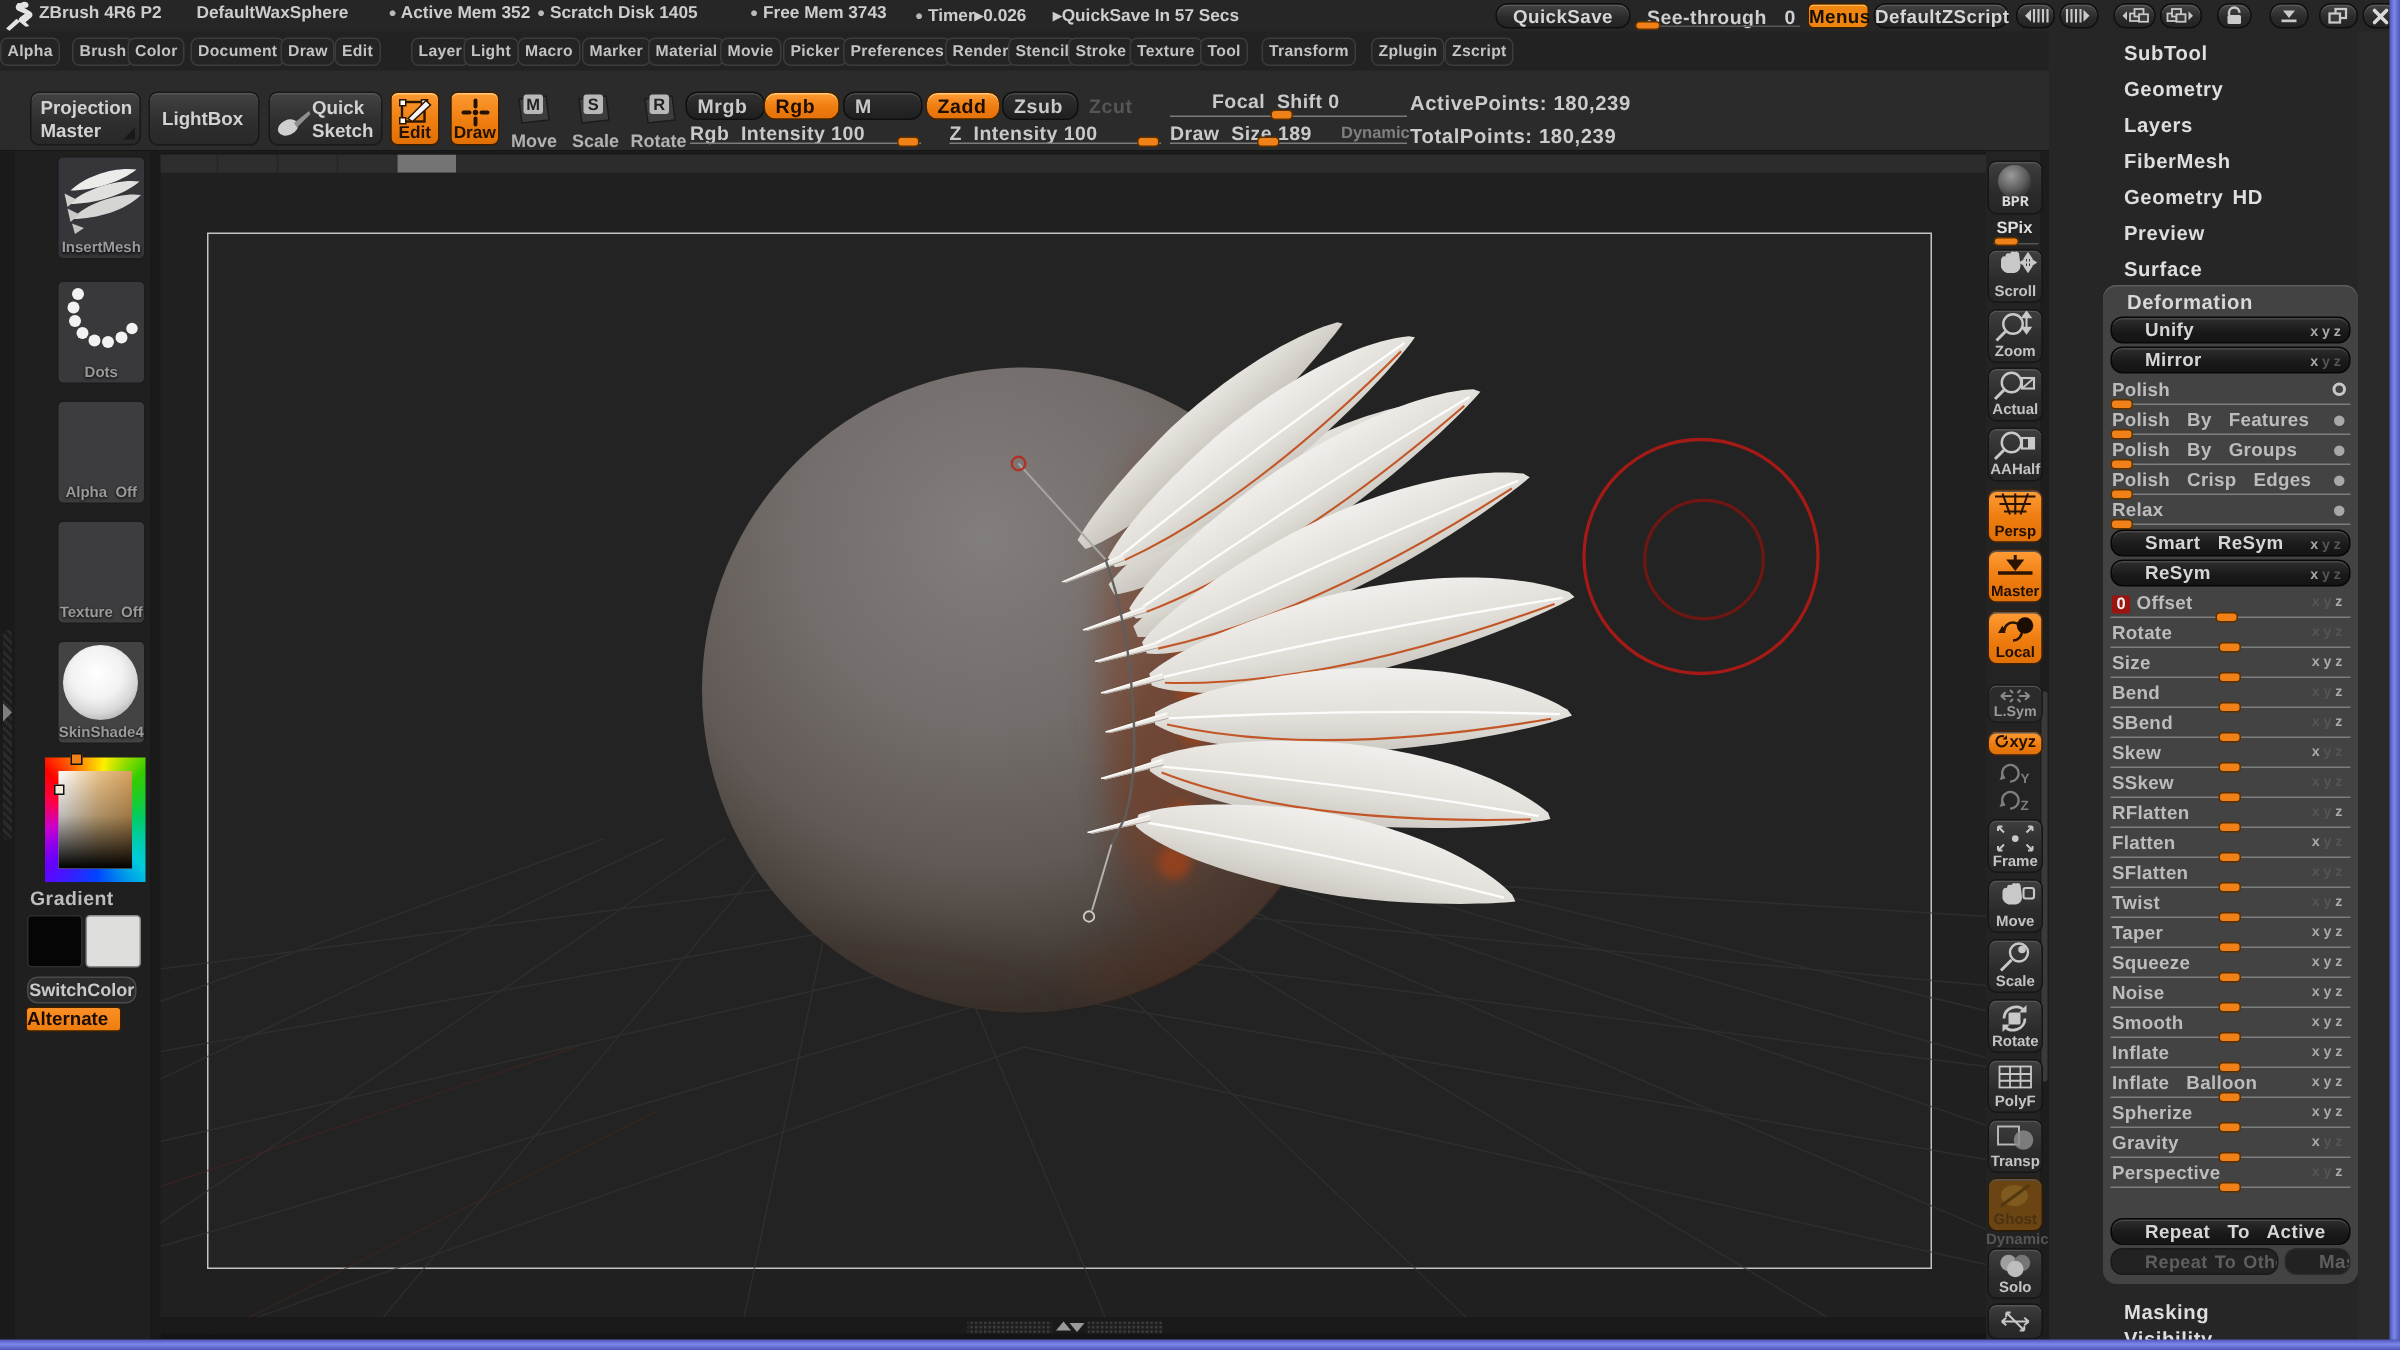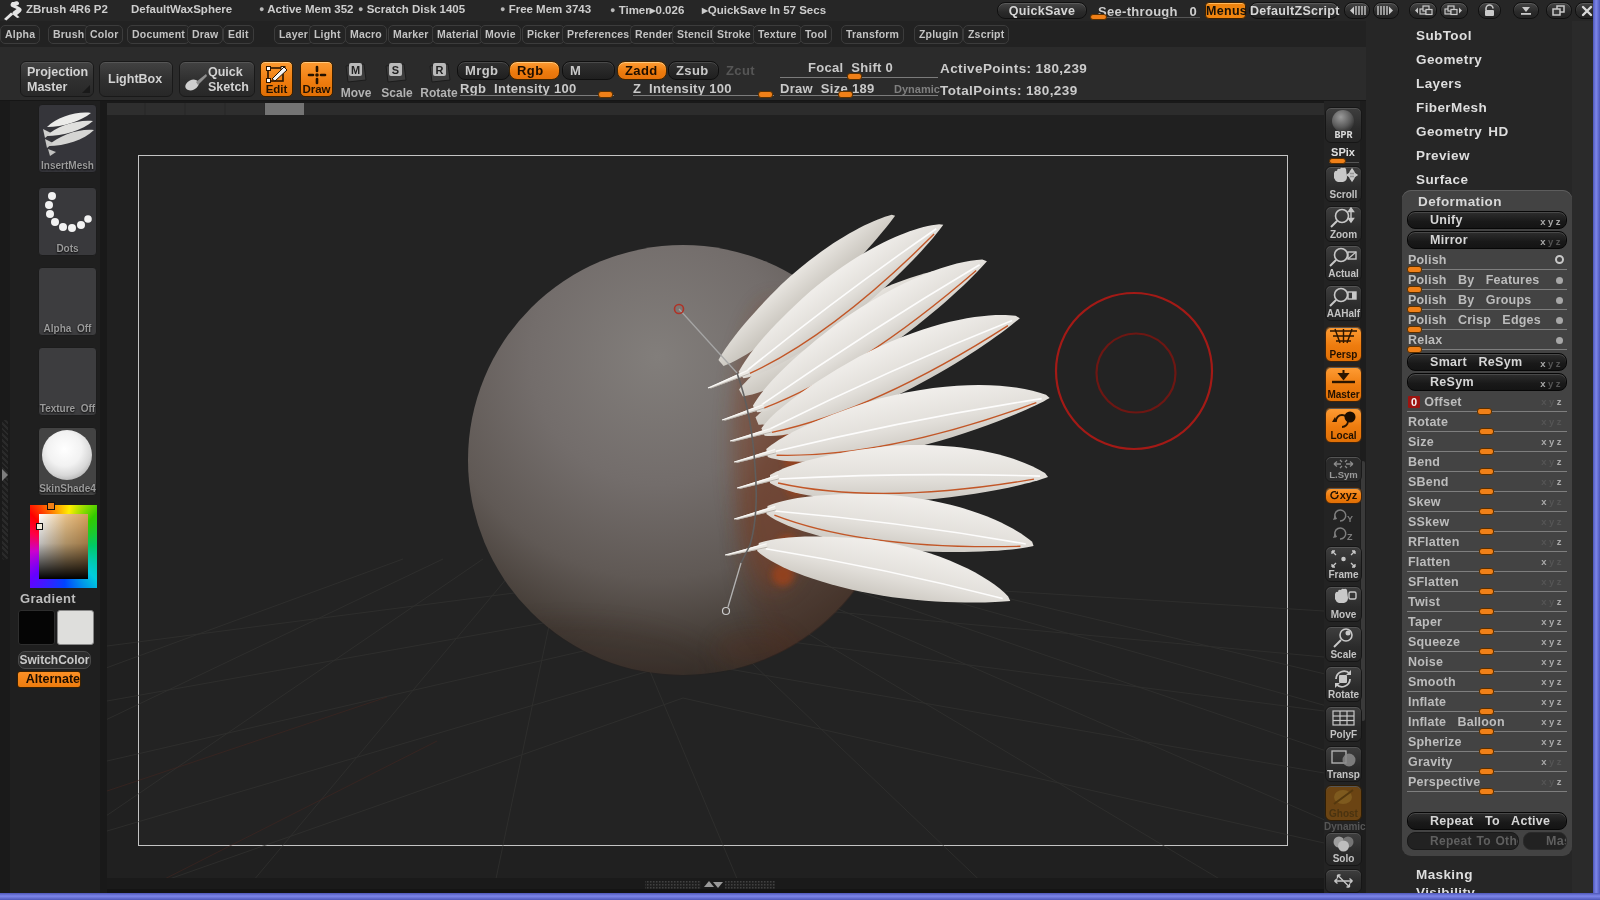--- a/index.html
+++ b/index.html
@@ -344,21 +344,21 @@
     <div class="abs" style="left:9px; top:9px; width:49px; height:65px;
         background:linear-gradient(to bottom, rgba(0,0,0,0) 0%, rgba(0,0,0,0.25) 45%, #000 100%),
                    linear-gradient(to right, #ffffff 0%, #e8c188 55%, #d5a05c 100%);"></div>
     <div class="abs" style="left:17px; top:-3px; width:8px; height:8px; background:#f08018; border:1.5px solid #111;"></div>
     <div class="abs" style="left:6px; top:18px; width:7px; height:7px; border:1.5px solid #111; background:#f5ead8;"></div>
   </div>
   <div class="abs b" style="left:20px; top:591px; font-size:13px; color:#bdbdbd; letter-spacing:0.3px;">Gradient</div>
   <div class="abs" style="left:18px; top:610px; width:37px; height:35px; background:#050505; border-radius:3px; border:1px solid #2e2e2e;"></div>
   <div class="abs" style="left:57px; top:610px; width:37px; height:35px; background:#dededc; border-radius:3px; border:1px solid #888;"></div>
   <div class="abs b" style="left:18px; top:651px; width:73px; height:18px; background:#2c2c2c; border:1px solid #4a4a4a; border-radius:7px; color:#c9c9c9; font-size:12px; text-align:center; line-height:16px;">SwitchColor</div>
-  <div class="abs b" style="left:17px; top:671px; width:64px; height:17px; background:linear-gradient(#fb9026,#ee7c0e); border:1px solid #3a2000; border-radius:3px; color:#1c0d00; font-size:12.5px; text-align:right; line-height:15px;">Alternate</div>
+  <div class="abs b" style="left:17px; top:671px; width:64px; height:17px; background:linear-gradient(#fb9026,#ee7c0e); border:1px solid #3a2000; border-radius:3px; color:#1c0d00; font-size:12.5px; text-align:left; line-height:15px;">Alternate</div>
 
   <div class="abs" style="left:100px; top:101px; width:7px; height:792px; background:#191919;"></div>
   <div class="abs" id="canvaswrap">
   <svg width="1217" height="792" viewBox="0 0 1217 792">
     <defs>
       <radialGradient id="sph" cx="44%" cy="26%" r="78%">
         <stop offset="0%" stop-color="#827e7b"></stop>
         <stop offset="38%" stop-color="#736d6b"></stop>
         <stop offset="66%" stop-color="#605955"></stop>
         <stop offset="85%" stop-color="#463e38"></stop>

